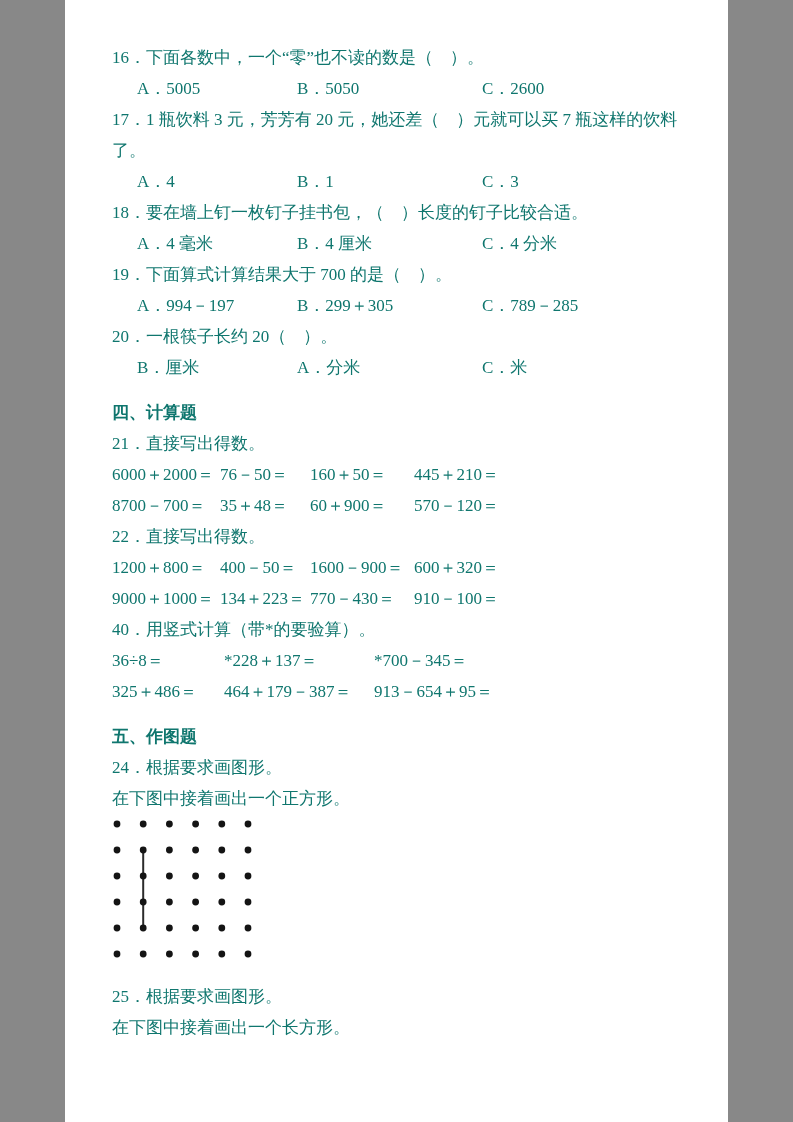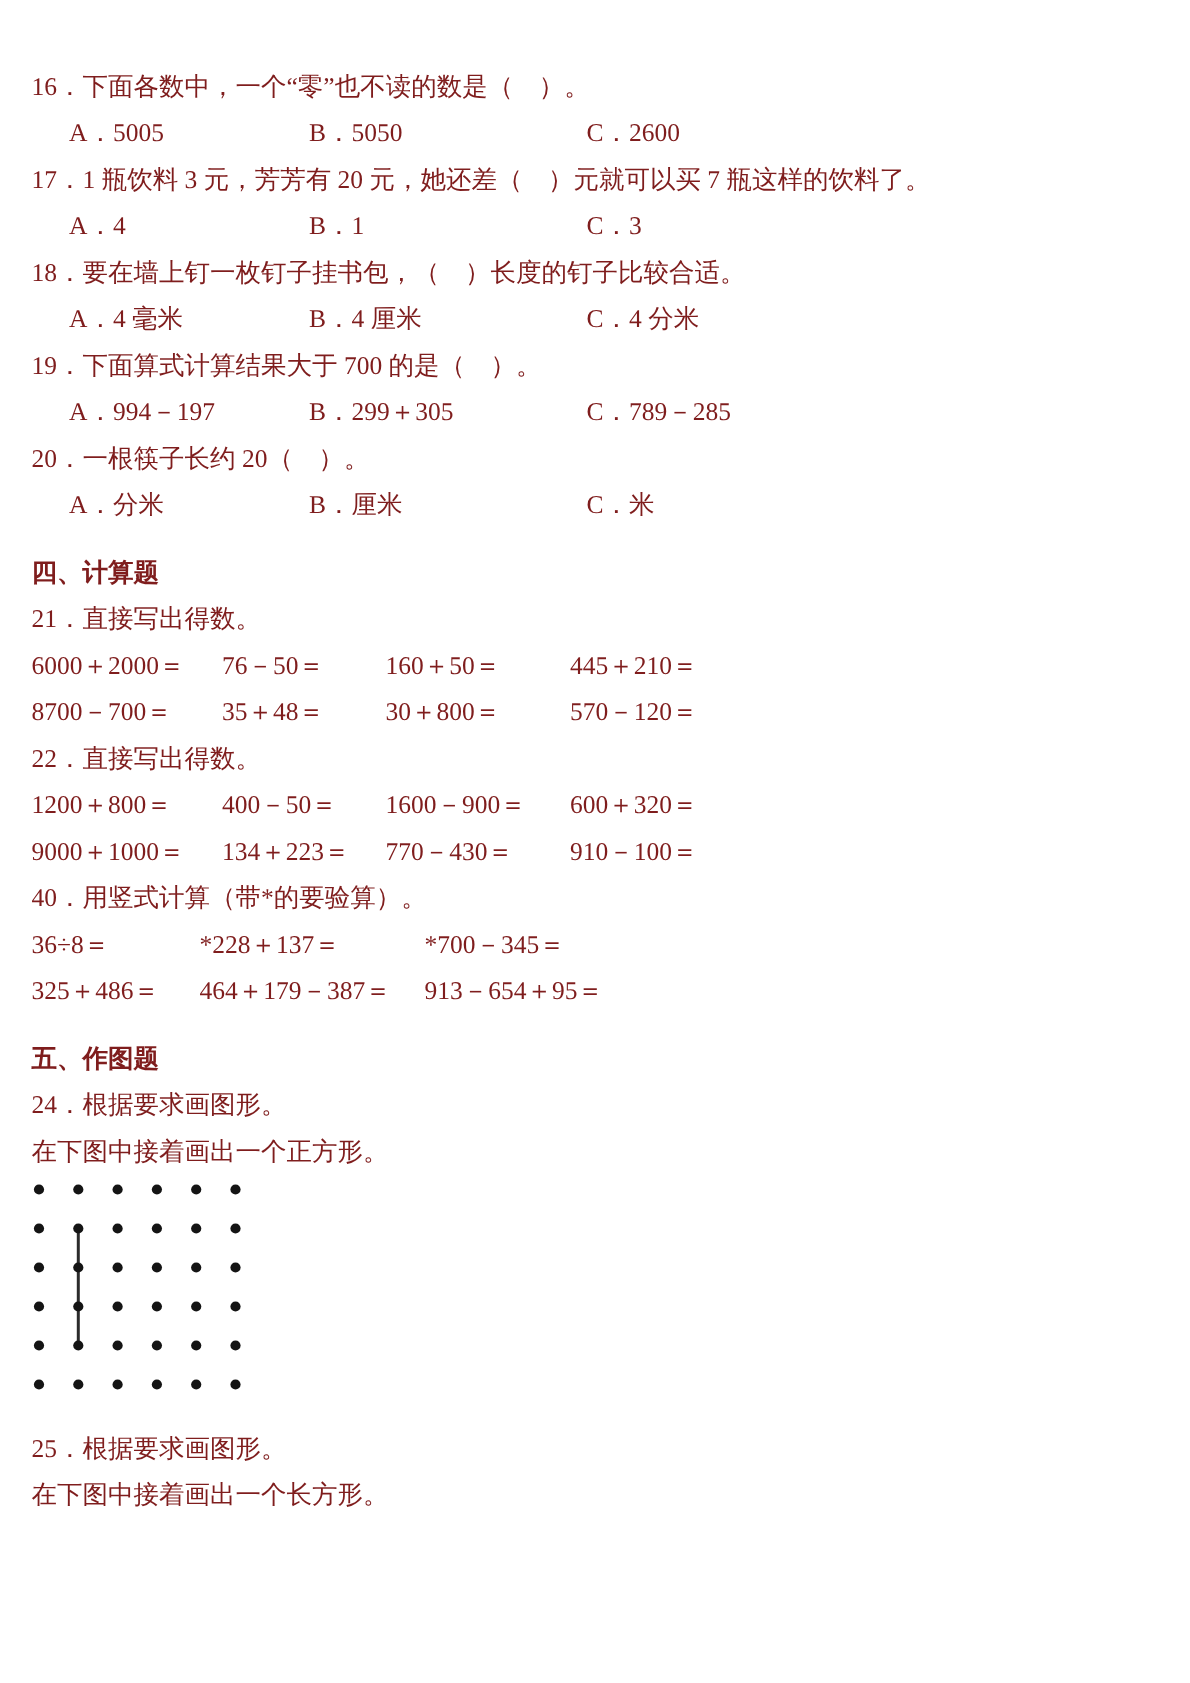--- a/index.html
+++ b/index.html
@@ -1,25 +1,25 @@
 <!DOCTYPE html>
 <html><head>
 <meta charset="utf-8">
 <style>
   html,body{margin:0;padding:0;background:#888;}
   .page{
-    width:793px;height:1122px;background:#ffffff;box-sizing:border-box;
-    padding:42px 47px 0 21px;margin:0 auto;
+    width:663px;height:1122px;background:#ffffff;box-sizing:border-box;
+    padding:42px 47px 0 47px;margin:0 auto;
     font-family:"Liberation Serif","DejaVu Serif",serif;
-    font-size:17px;line-height:31px;color:#7f1d1d;
+    font-size:17px;line-height:31px;color:#0f766e;
     overflow:hidden;
   }
   p{margin:0;}
   .opts{display:grid;grid-template-columns:160px 185px 1fr;padding-left:25px;}
-  .calc4{display:grid;grid-template-columns:108px 90px 104px auto;gap:19px;}
+  .calc4{display:grid;grid-template-columns:108px 90px 104px auto;}
   .calc3{display:grid;grid-template-columns:112px 150px auto;}
   .sec{font-weight:bold;margin-top:14px;}
   .dotgrid{display:block;margin-top:1px;}
   .mt8{margin-top:20px;}
 </style>
 </head>
 <body>
 
 <div class="page">
 
@@ -55,39 +55,39 @@
     <div class="opts">
       <span>A．994－197</span>
       <span>B．299＋305</span>
       <span>C．789－285</span>
     </div>
   </div>
 
   <div>
     <p>20．一根筷子长约 20（　）。</p>
     <div class="opts">
+      <span>B．厘米</span>
       <span>A．分米</span>
-      <span>B．厘米</span>
       <span>C．米</span>
     </div>
   </div>
 
   <p class="sec">四、计算题</p>
 
   <p>21．直接写出得数。</p>
   <div class="calc4">
     <span>6000＋2000＝</span>
     <span>76－50＝</span>
     <span>160＋50＝</span>
     <span>445＋210＝</span>
   </div>
   <div class="calc4">
     <span>8700－700＝</span>
     <span>35＋48＝</span>
-    <span>30＋800＝</span>
+    <span>60＋900＝</span>
     <span>570－120＝</span>
   </div>
 
   <p>22．直接写出得数。</p>
   <div class="calc4">
     <span>1200＋800＝</span>
     <span>400－50＝</span>
     <span>1600－900＝</span>
     <span>600＋320＝</span>
   </div>

